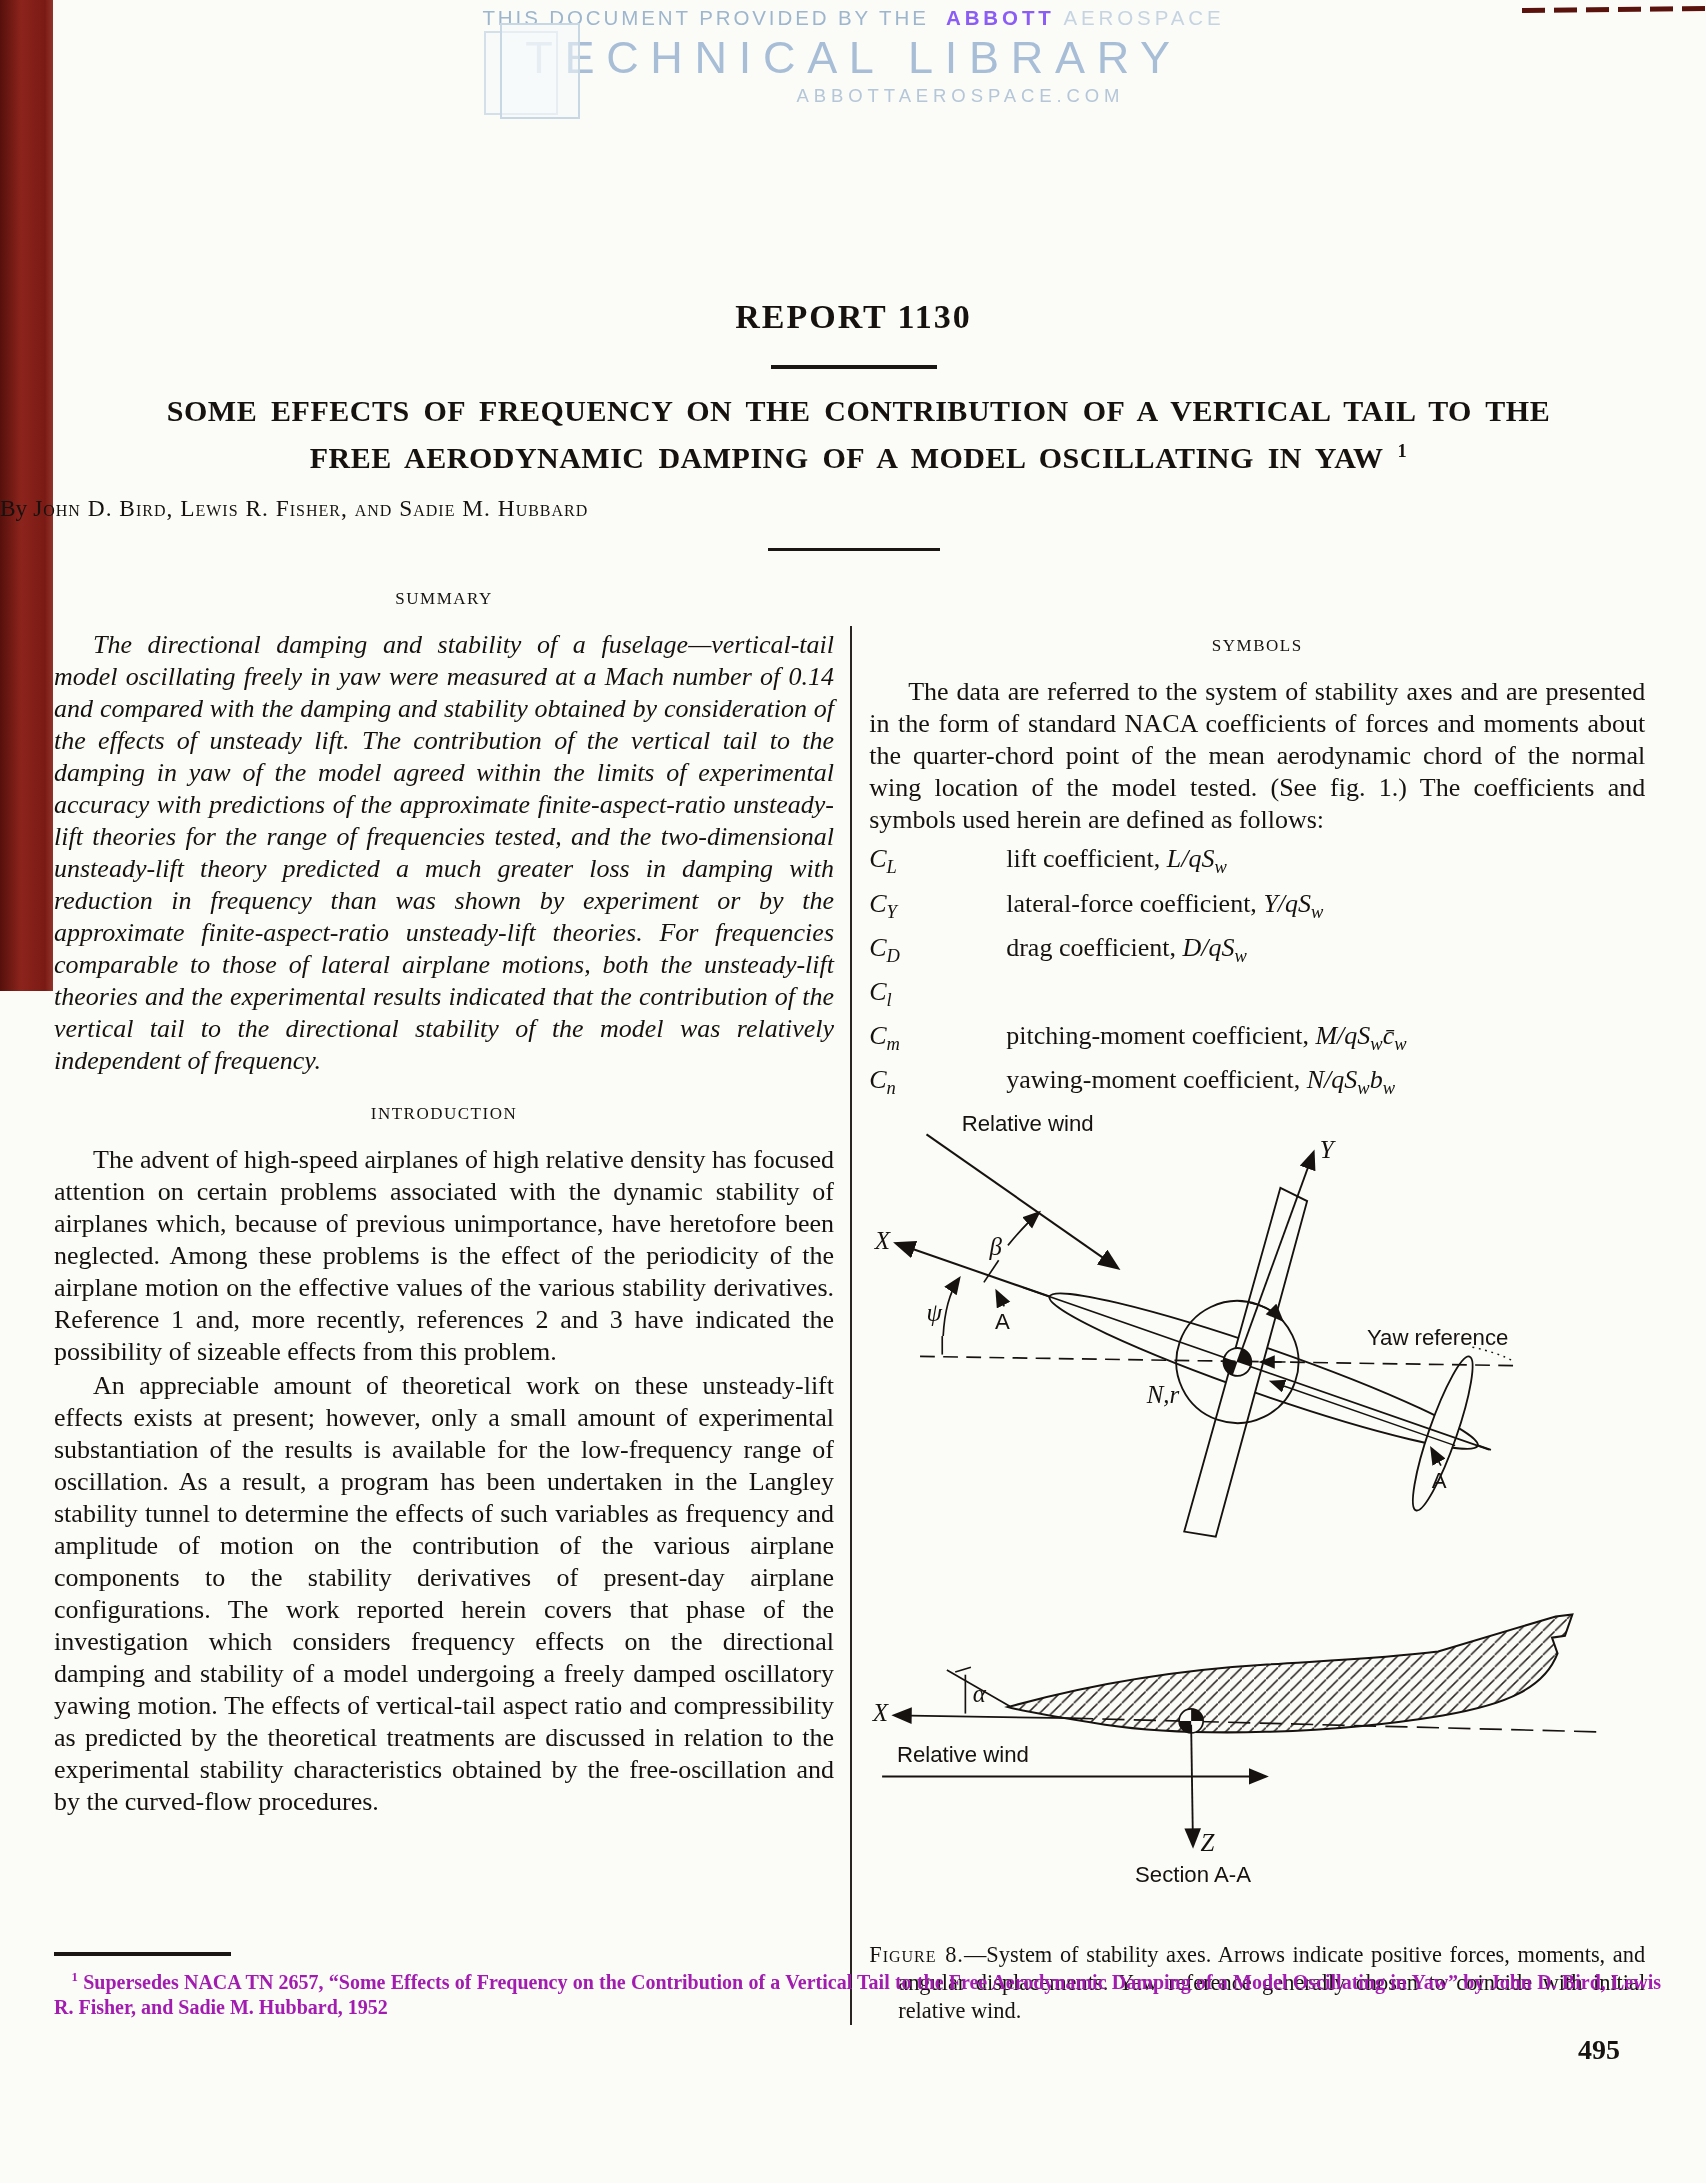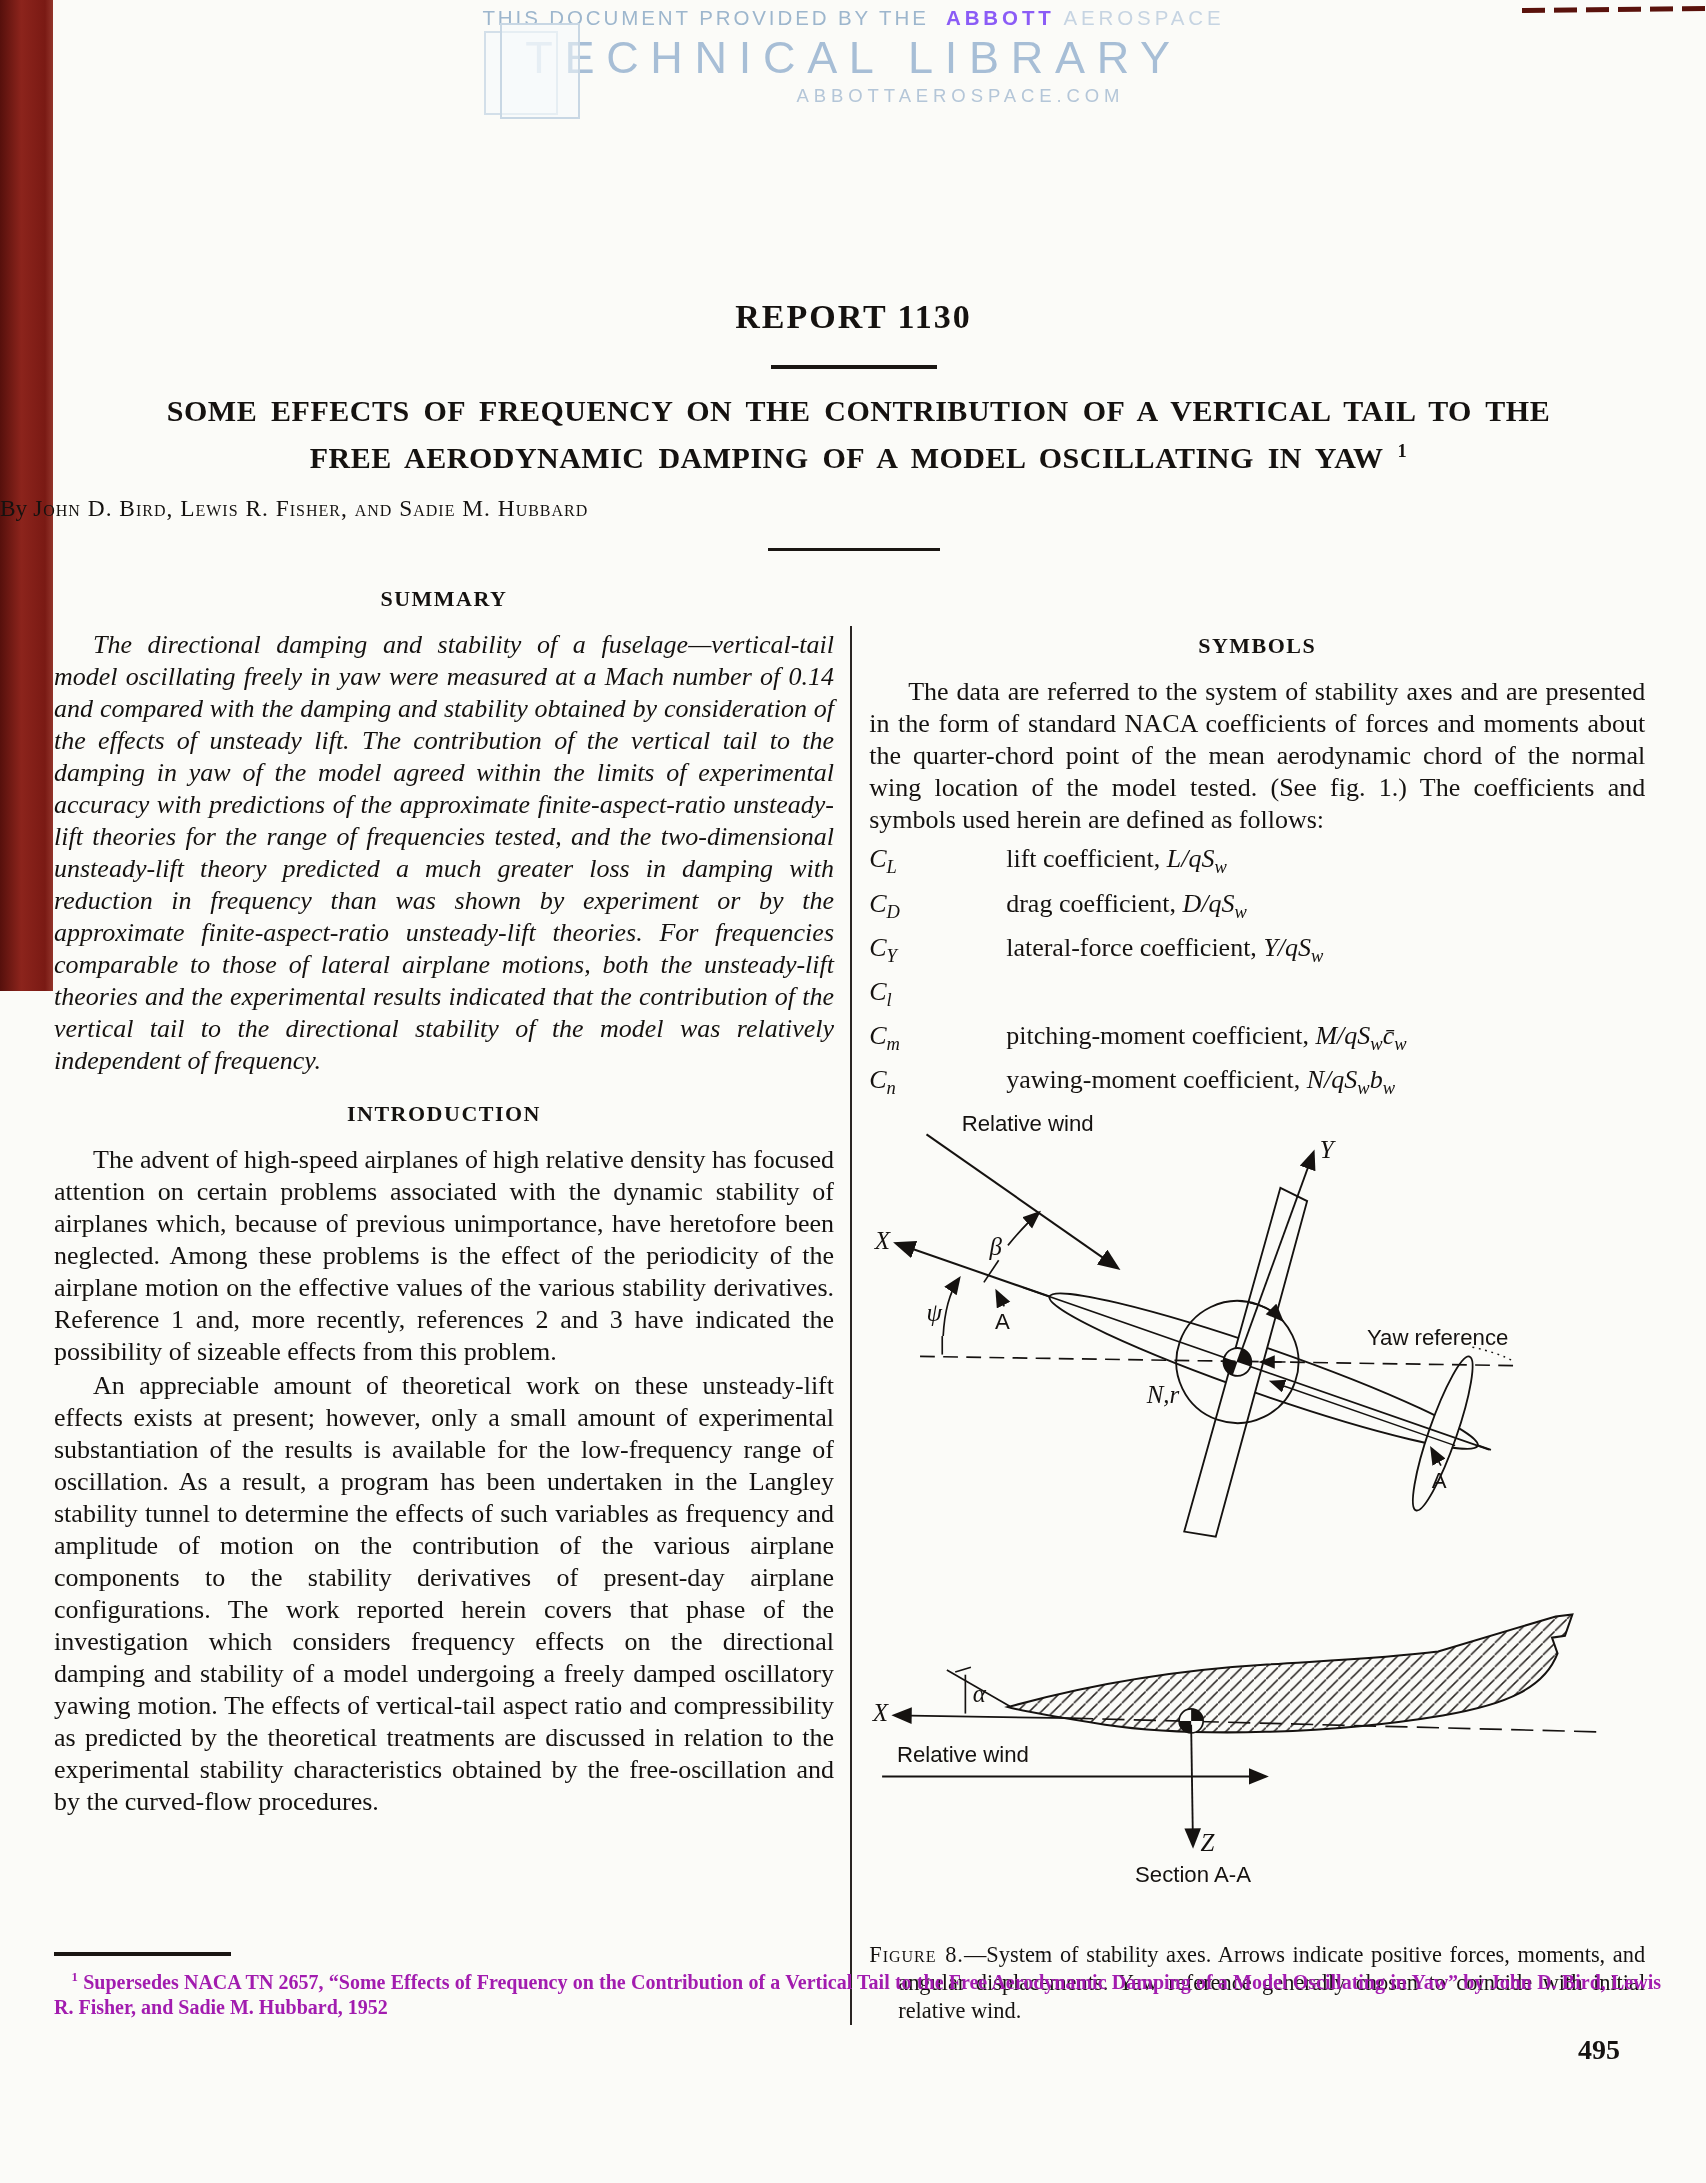--- a/index.html
+++ b/index.html
@@ -34,21 +34,21 @@
     font-size:30px; font-weight:bold; line-height:41px; letter-spacing:0.5px; word-spacing:5.9px; }
   .main-title sup { font-size:18.5px; }
   .byline { position:absolute; top:495px; left:0; width:100%; font-size:23.4px; }
   .byline .authors { font-variant:small-caps; letter-spacing:1px; }
   .rule2 { position:absolute; top:548px; left:calc(50% - 86px); width:172px; height:2.9px; background:#1a1613; }
   
   .columns { position:absolute; top:579px; left:54px; width:1607px; display:flex; }
   .col { font-size:26px; line-height:32px; }
   .col-left  { width:780px; padding-right:15.6px; }
   .col-right { width:776px; padding-left:17.6px; border-left:2px solid #2a2523;margin-top:47px; }
-  .col h2 { margin:3.9px 0 13.7px 0; text-align:center; font-size:22px; letter-spacing:1.5px; font-weight:bold; }
+  .col h2 { margin:3.9px 0 13.7px 0; text-align:center; font-size:17px; letter-spacing:1.5px; font-weight:normal; }
   .col p { margin:0 0 2px 0; text-align:justify; text-indent:39px; }
   .italic { font-style:italic; }
   .intro-head { margin-top:21.5px !important; }
   
   .sym-list { margin-top:5.9px; }
   .sym-row { display:flex; line-height:35px; }
   .sym { width:137px; font-style:italic; }
   .sym sub, .formula sub { font-size:18.5px; }
   .sym-def { flex:1; }
   .formula { font-style:italic; }
@@ -107,26 +107,26 @@
     <div class="col col-right">
       <h2>SYMBOLS</h2>
       <p>The data are referred to the system of stability axes and are presented in the form of standard NACA coefficients of forces and moments about the quarter-chord point of the mean aerodynamic chord of the normal wing location of the model tested.  (See fig. 1.)  The coefficients and symbols used herein are defined as follows:</p>
 
       <div class="sym-list">
         <div class="sym-row">
           <span class="sym">C<sub>L</sub></span>
           <span class="sym-def"><span>lift coefficient,</span> <span class="formula">L/qS<sub>w</sub></span></span>
         </div>
         <div class="sym-row">
+          <span class="sym">C<sub>Y</sub></span>
+          <span class="sym-def"><span>lateral-force coefficient,</span> <span class="formula">Y/qS<sub>w</sub></span></span>
+        </div>
+        <div class="sym-row">
           <span class="sym">C<sub>D</sub></span>
           <span class="sym-def"><span>drag coefficient,</span> <span class="formula">D/qS<sub>w</sub></span></span>
-        </div>
-        <div class="sym-row">
-          <span class="sym">C<sub>Y</sub></span>
-          <span class="sym-def"><span>lateral-force coefficient,</span> <span class="formula">Y/qS<sub>w</sub></span></span>
         </div>
         <div class="sym-row">
           <span class="sym">C<sub>l</sub></span>
         </div>
         <div class="sym-row">
           <span class="sym">C<sub>m</sub></span>
           <span class="sym-def"><span>pitching-moment coefficient,</span> <span class="formula">M/qS<sub>w</sub>c̄<sub>w</sub></span></span>
         </div>
         <div class="sym-row">
           <span class="sym">C<sub>n</sub></span>

